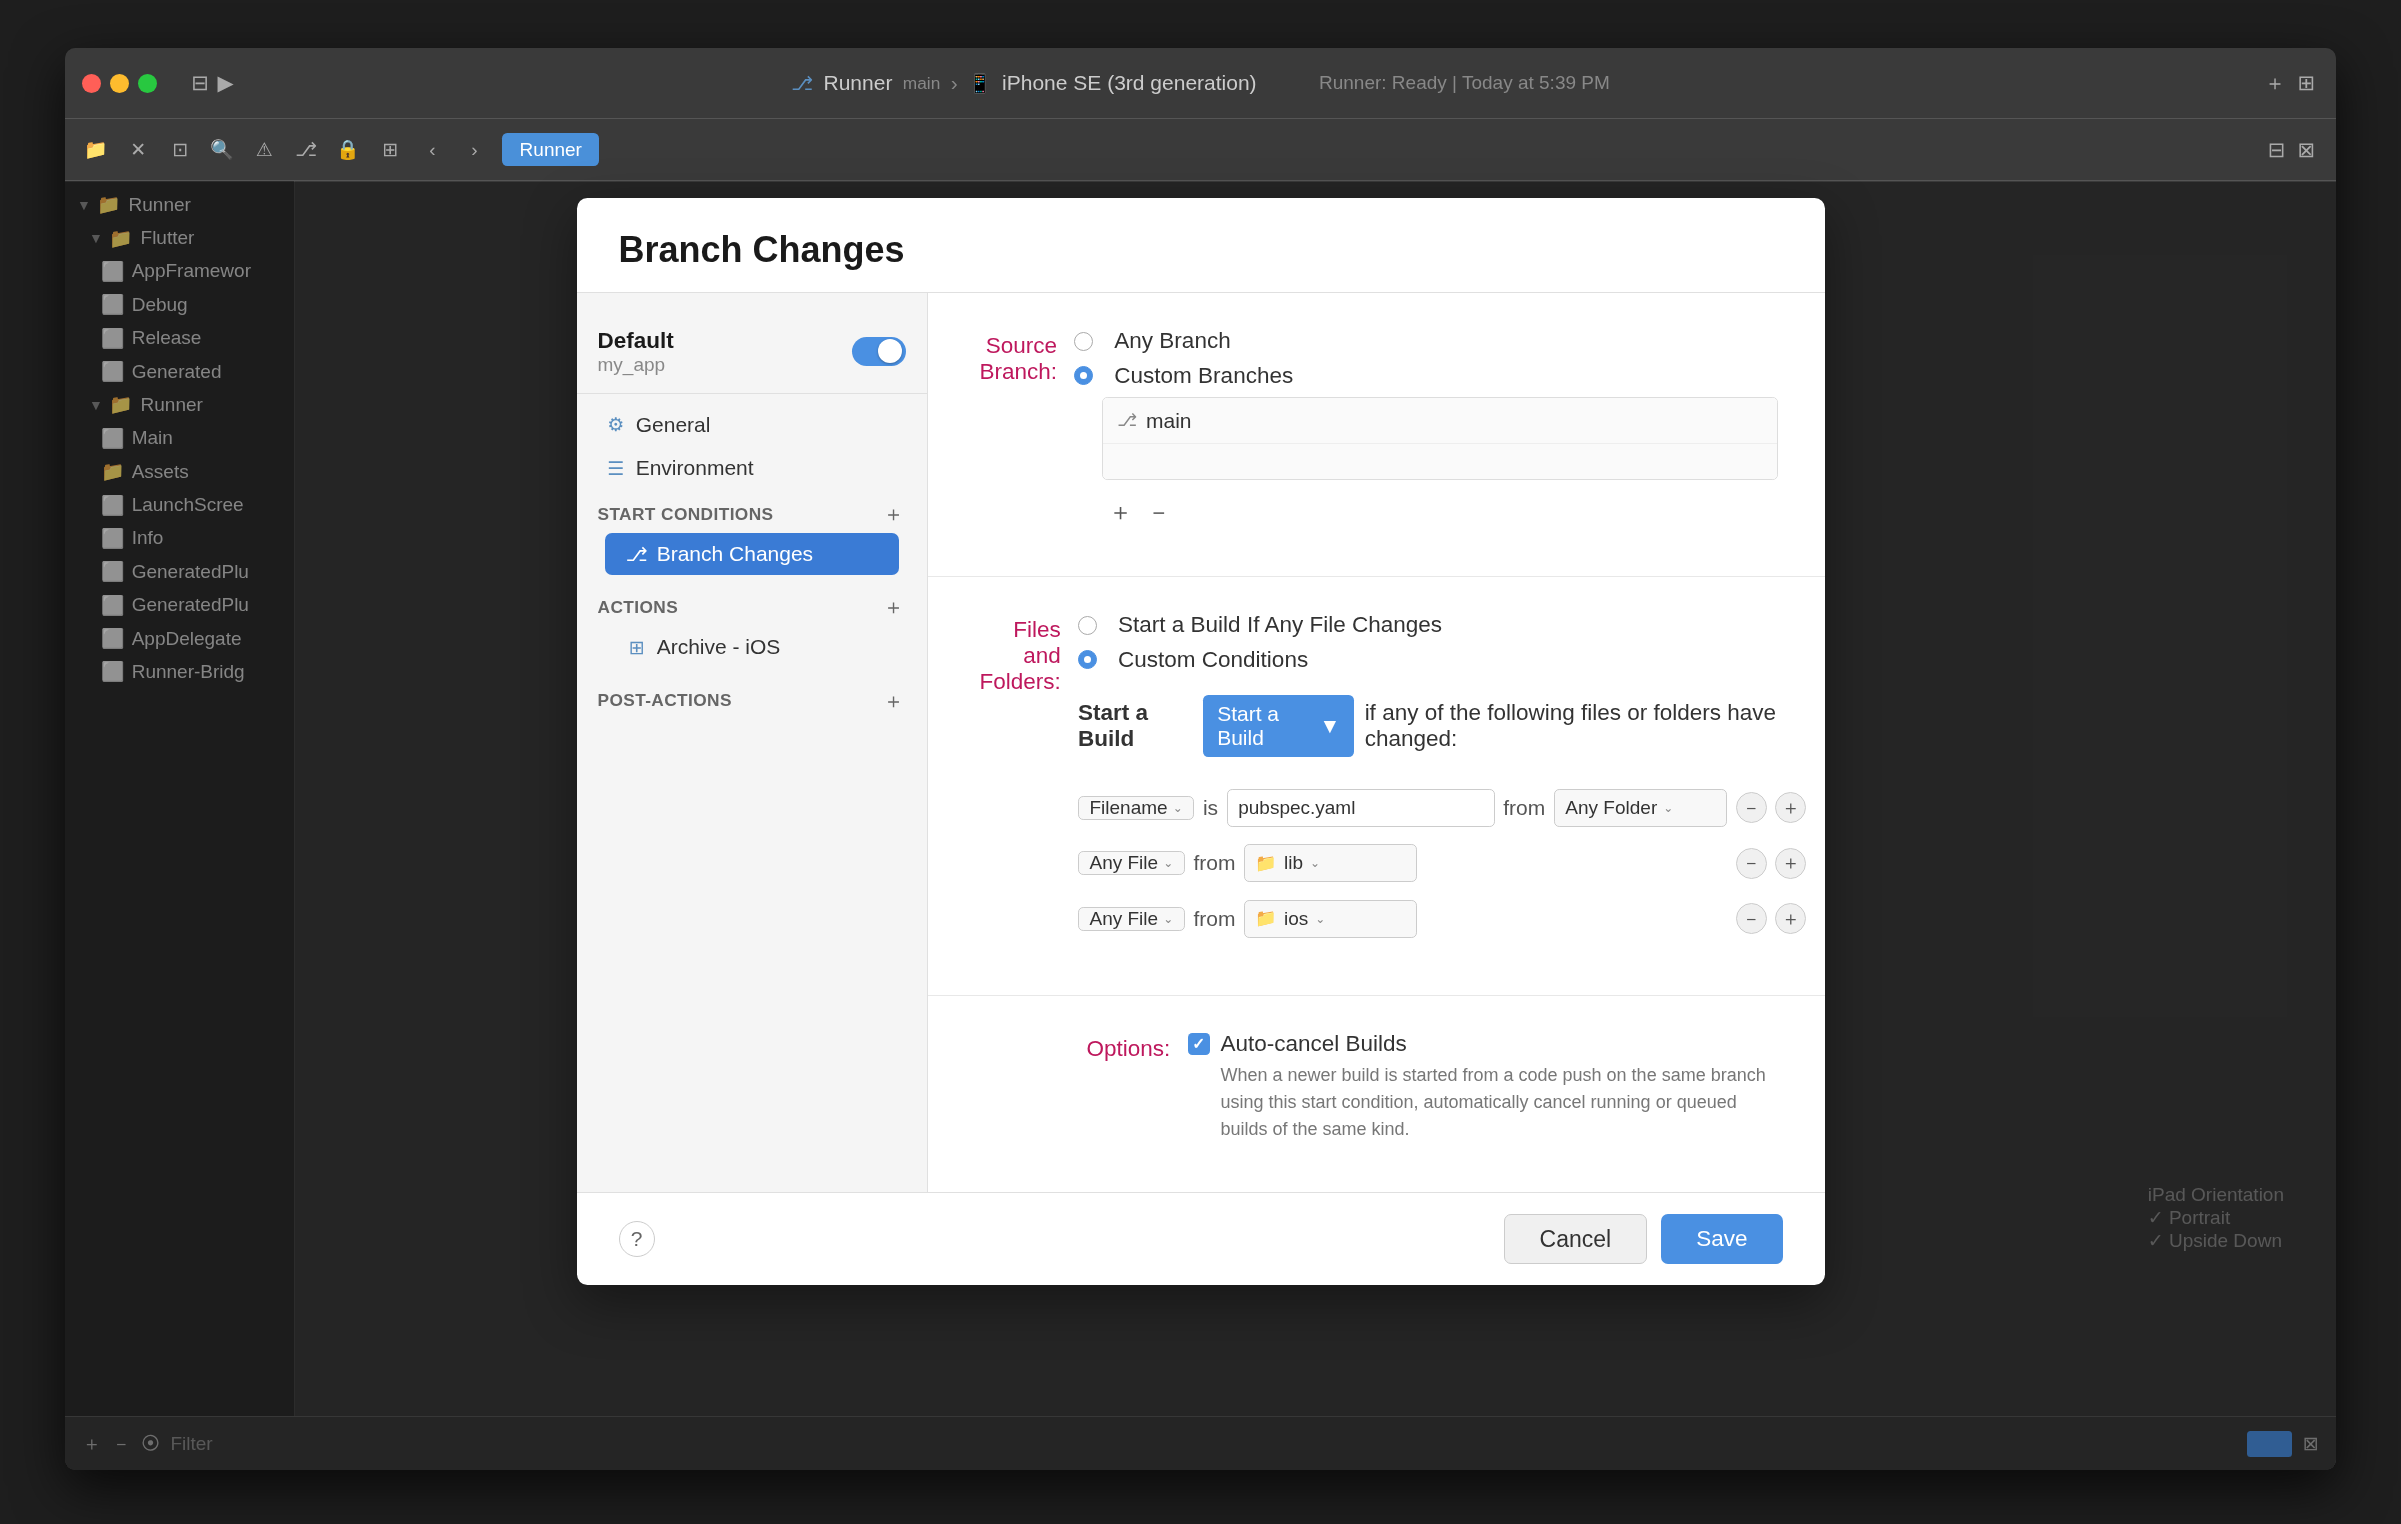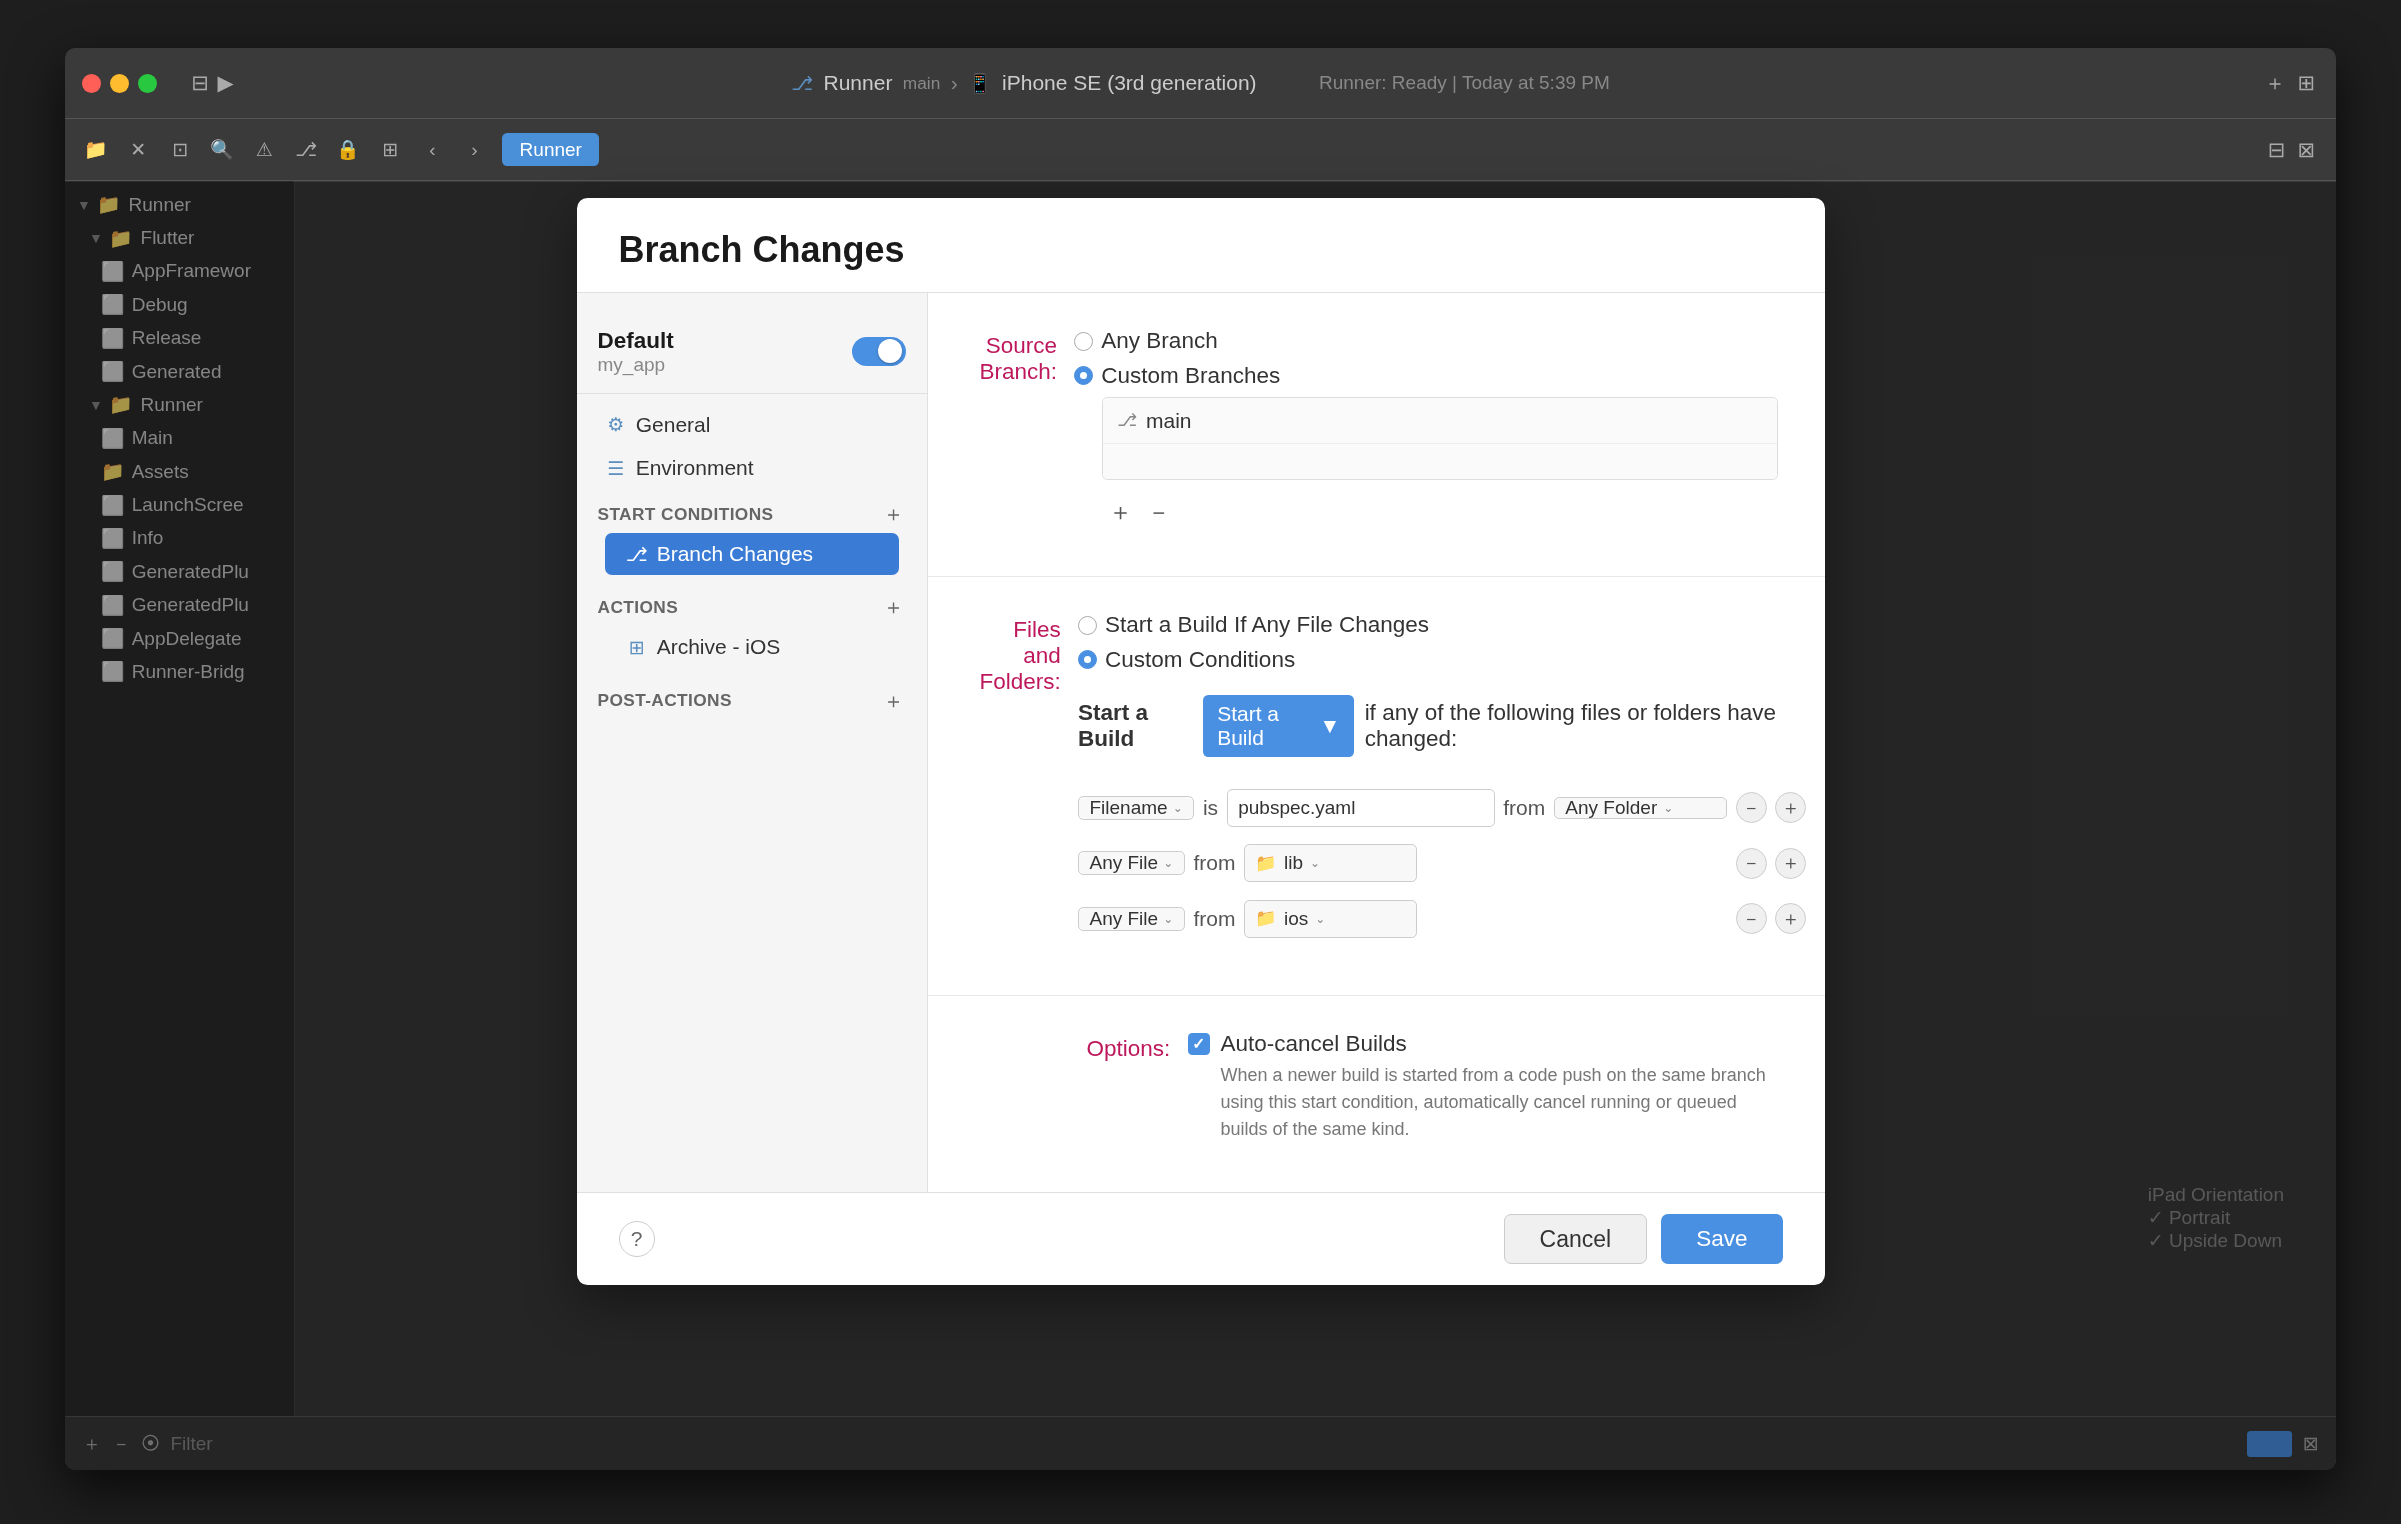--- a/index.html
+++ b/index.html
@@ -305,21 +305,21 @@
       flex: 1;
       display: flex;
       flex-direction: column;
       gap: 8.7px;
     }
 
     
     .radio-option {
       display: flex;
       align-items: center;
-      gap: 8px;
+      gap: 21px;
       font-size: 22.5px;
       color: #333;
       cursor: pointer;
     }
     .radio-circle {
       width: 19px;
       height: 19px;
       border-radius: 50%;
       border: 1.7px solid #aaa;
       display: flex;
@@ -478,21 +478,21 @@
       padding: 0 10.4px;
       font-size: 19px;
       background: #f8f8f8;
       color: #333;
       display: flex;
       align-items: center;
       gap: 7px;
       min-width: 173px;
     }
     .any-folder-select {
-      height: 22px;
+      height: 38px;
       border: 0.9px solid #ccc;
       border-radius: 5.2px;
       padding: 0 10.4px;
       font-size: 19px;
       background: #f8f8f8;
       color: #333;
       display: flex;
       align-items: center;
       gap: 6px;
       min-width: 173px;

